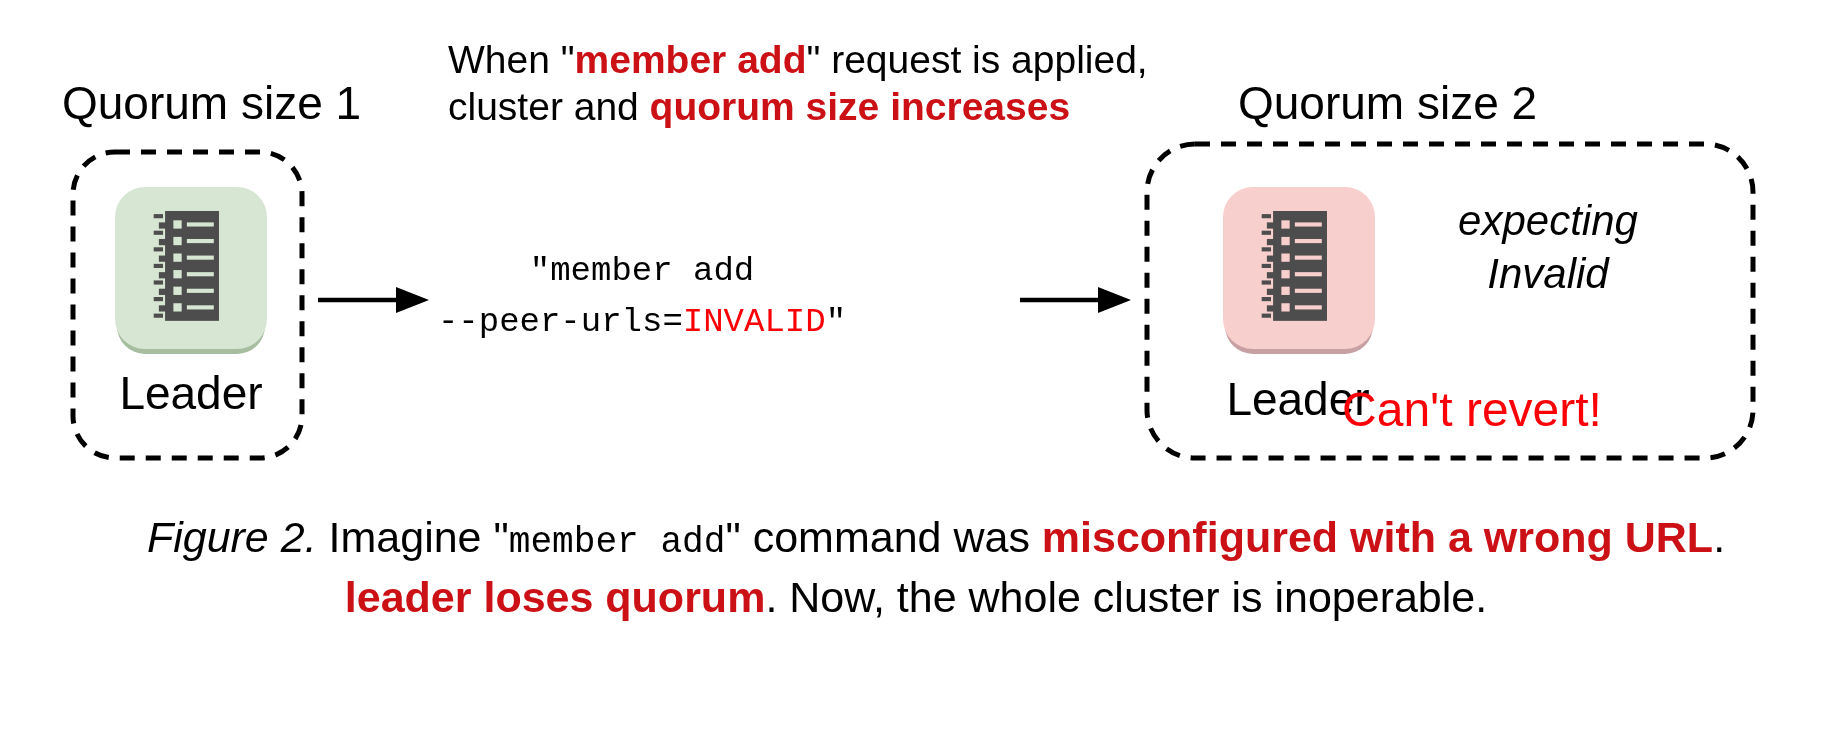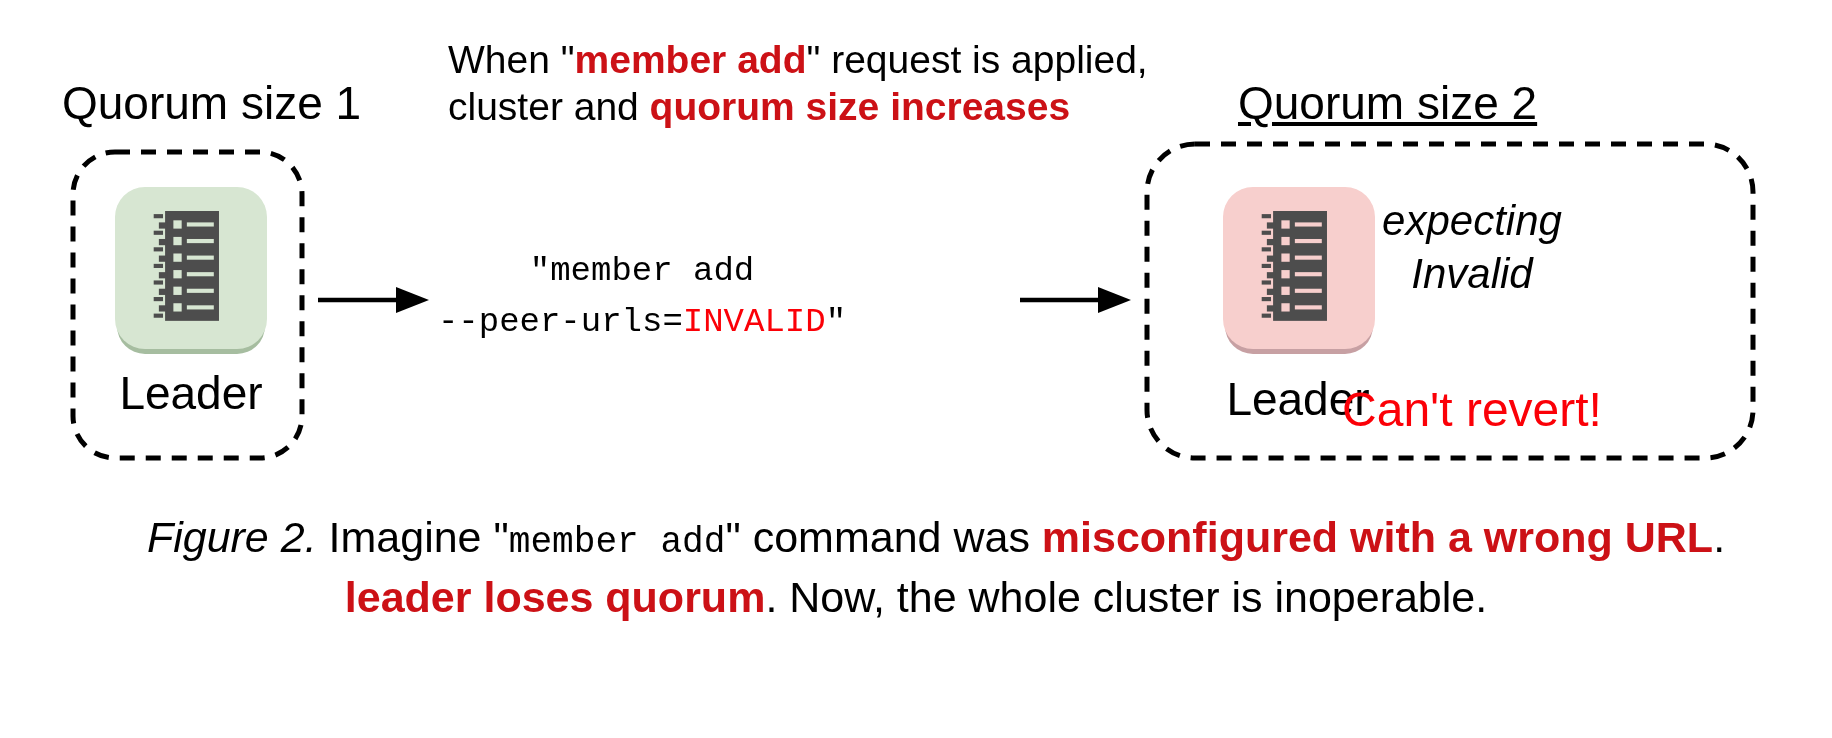--- a/index.html
+++ b/index.html
@@ -112,21 +112,21 @@
   <div class="abs centered command" style="left:392px; top:246px; width:500px;">
     <div><span>"member add</span></div>
     <div><span>--peer-urls=</span><span class="bright-red">INVALID</span><span>"</span></div>
   </div>
 
   <svg class="abs" style="left:1018px; top:282px;" width="115" height="36">
     <line class="arrow-line" x1="2" y1="18" x2="82" y2="18"></line>
     <polygon class="arrow-head" points="80,5 80,31 113,18"></polygon>
   </svg>
 
-  <div class="abs centered cluster-title" style="left:1238px; top:76px; width:250px;text-decoration:underline;">Quorum size 2</div>
+  <div class="abs centered cluster-title" style="left:1238px; top:76px; width:250px;">Quorum size 2</div>
 
   <svg class="abs" style="left:1144px; top:141px;" width="612" height="320">
     <rect class="dashed-rect" x="3" y="3" width="606" height="314" rx="48" stroke-dasharray="15 11"></rect>
   </svg>
 
   <div class="abs node-card node-pink" style="left:1223px; top:187px;">
     <svg width="104" height="114" viewBox="0 0 100 110">
       <rect class="dark" x="14" y="3" width="9" height="4"></rect>
       <rect class="dark" x="14" y="19" width="9" height="4"></rect>
       <rect class="dark" x="14" y="35" width="9" height="4"></rect>
@@ -151,21 +151,21 @@
       <rect class="tint" x="46" y="27" width="26" height="4"></rect>
       <rect class="tint" x="46" y="43" width="26" height="4"></rect>
       <rect class="tint" x="46" y="59" width="26" height="4"></rect>
       <rect class="tint" x="46" y="75" width="26" height="4"></rect>
       <rect class="tint" x="46" y="91" width="26" height="4"></rect>
     </svg>
   </div>
 
   <div class="abs centered leader-label" style="left:1173px; top:372px; width:250px;">Leader</div>
 
-  <div class="abs centered note" style="left:1332px; top:194px; width:280px;">
+  <div class="abs centered note" style="left:1408px; top:194px; width:280px;">
     <div>expecting</div>
     <div>Invalid</div>
   </div>
 
   <div class="abs centered warning" style="left:1332px; top:382px; width:280px;">Can't revert!</div>
 
   <div class="abs centered caption" style="left:66px; top:510px; width:1700px;">
     <div><span class="italic">Figure 2.</span><span> Imagine "</span><span class="mono">member add</span><span>" command was </span><span class="em-red">misconfigured with a wrong URL</span><span>.</span></div>
     <div><span class="em-red">leader loses quorum</span><span>. Now, the whole cluster is inoperable.</span></div>
   </div>

